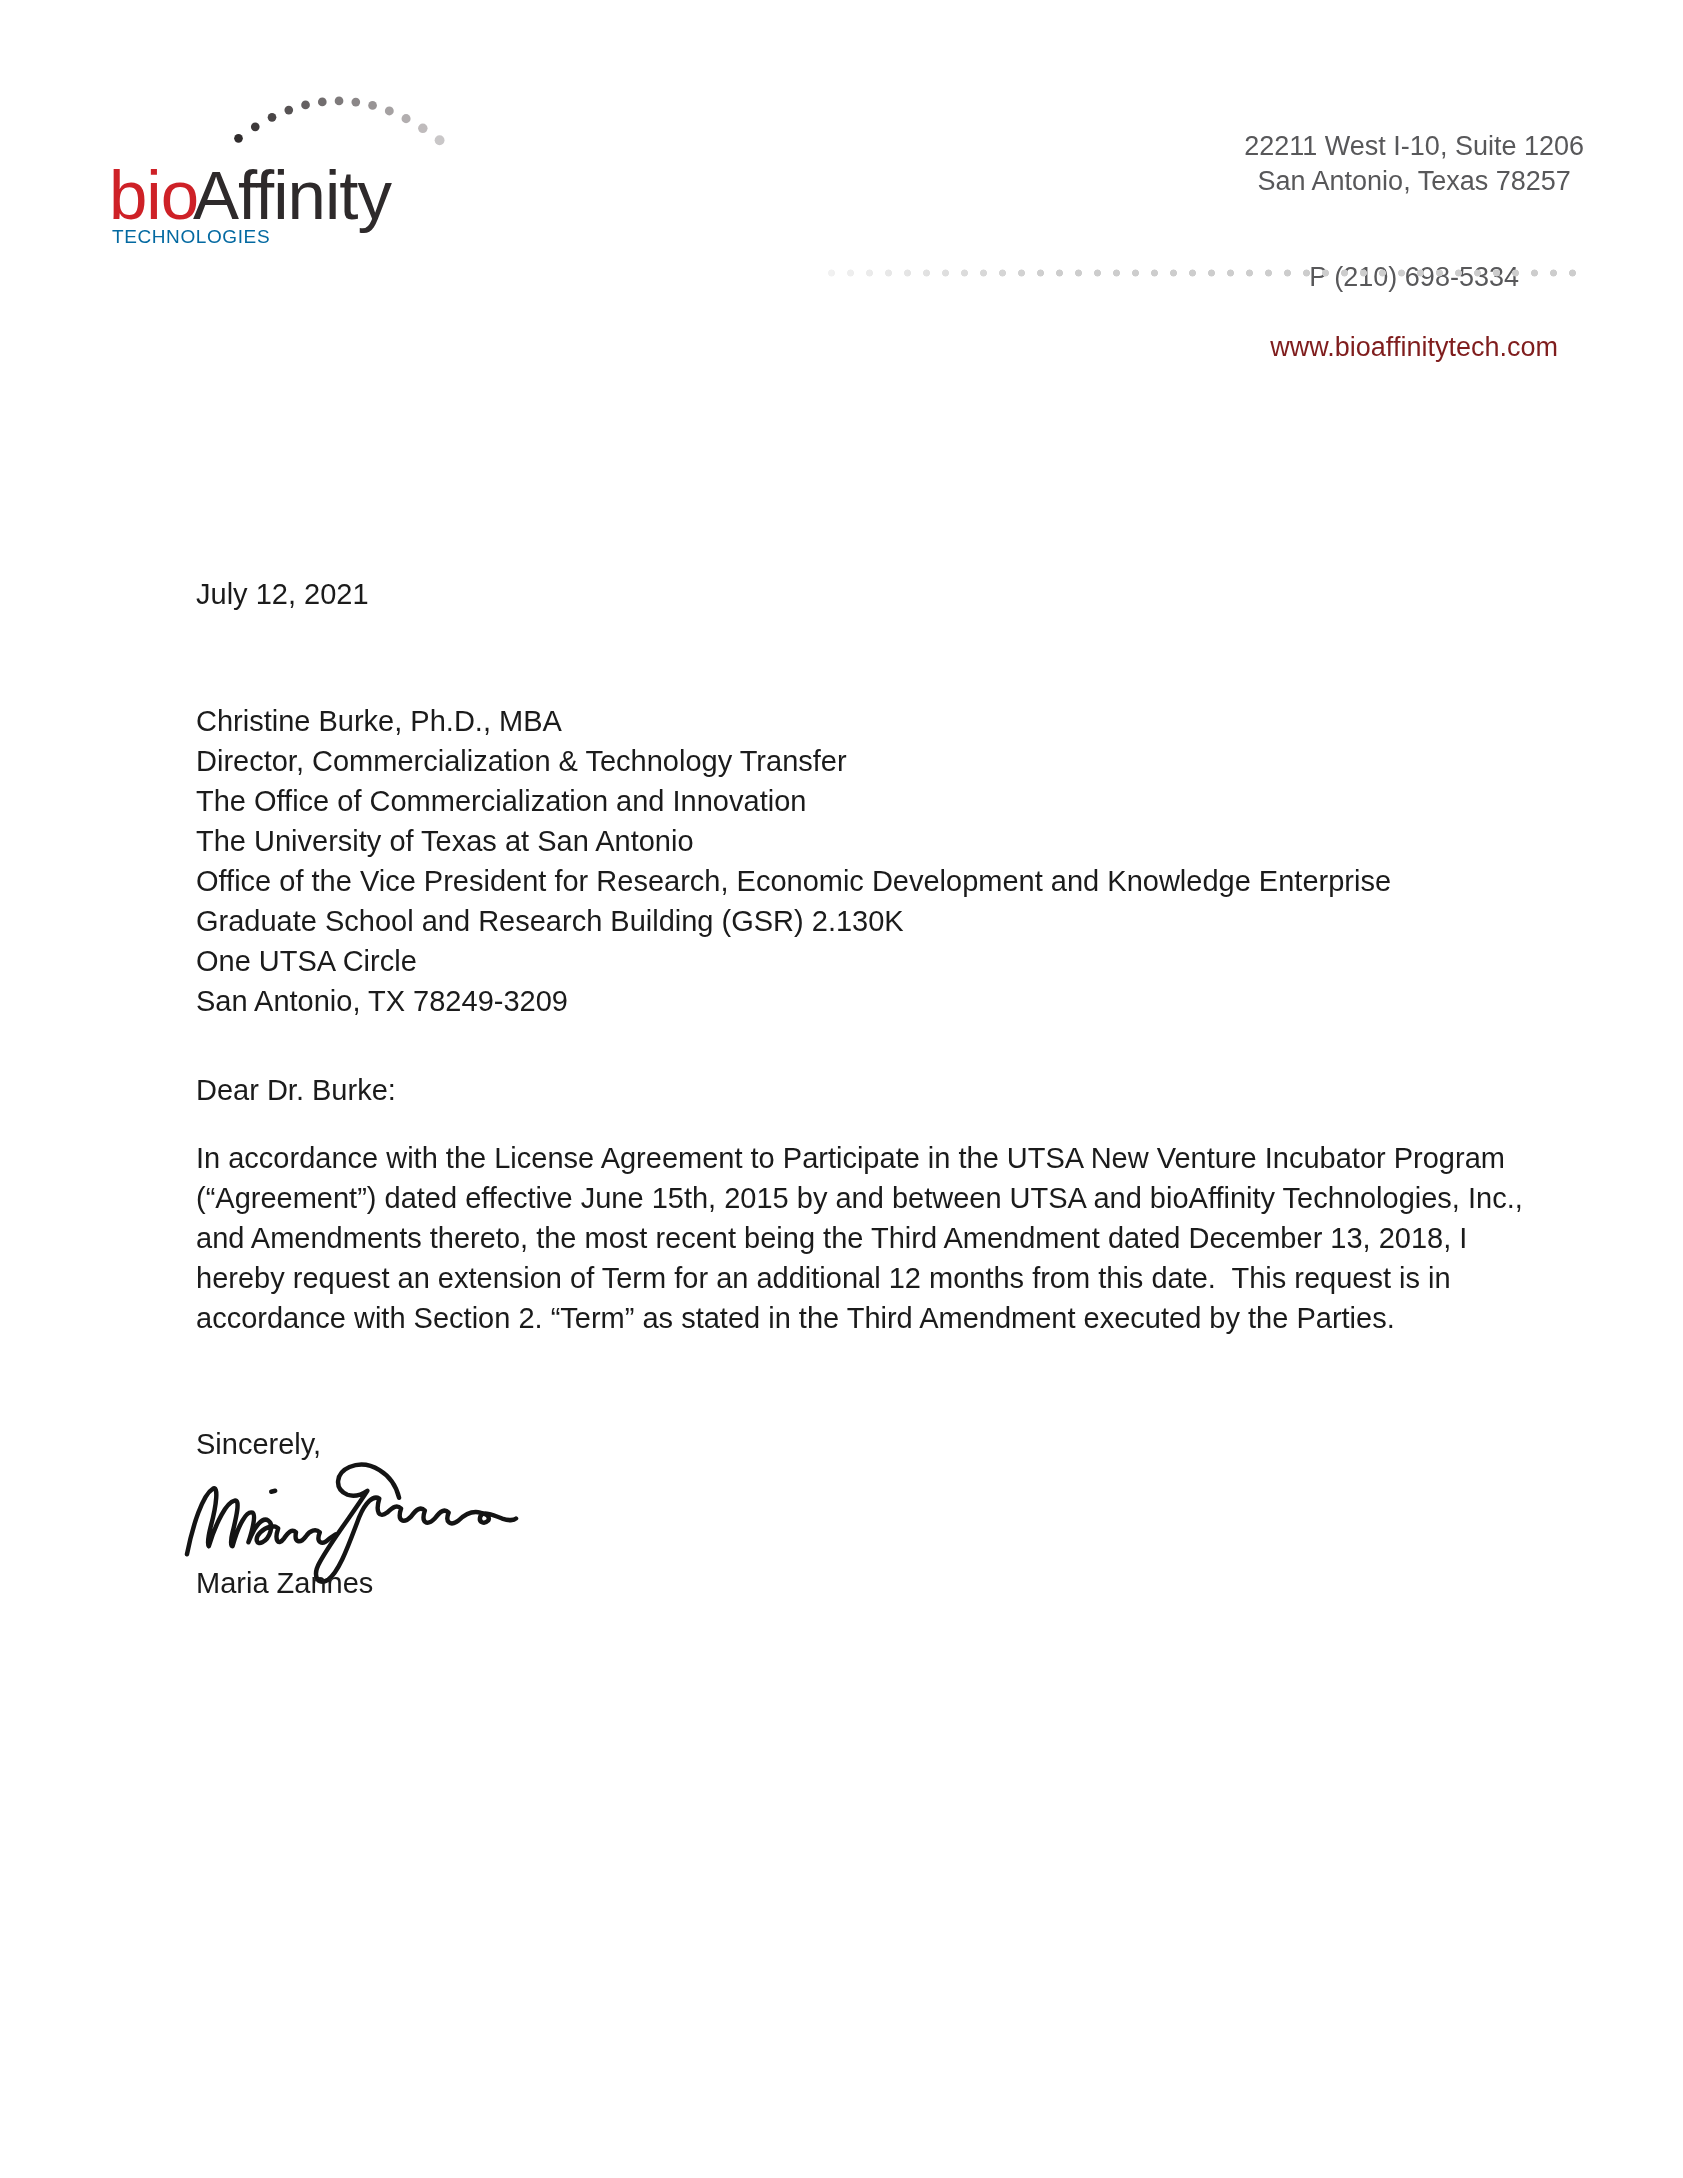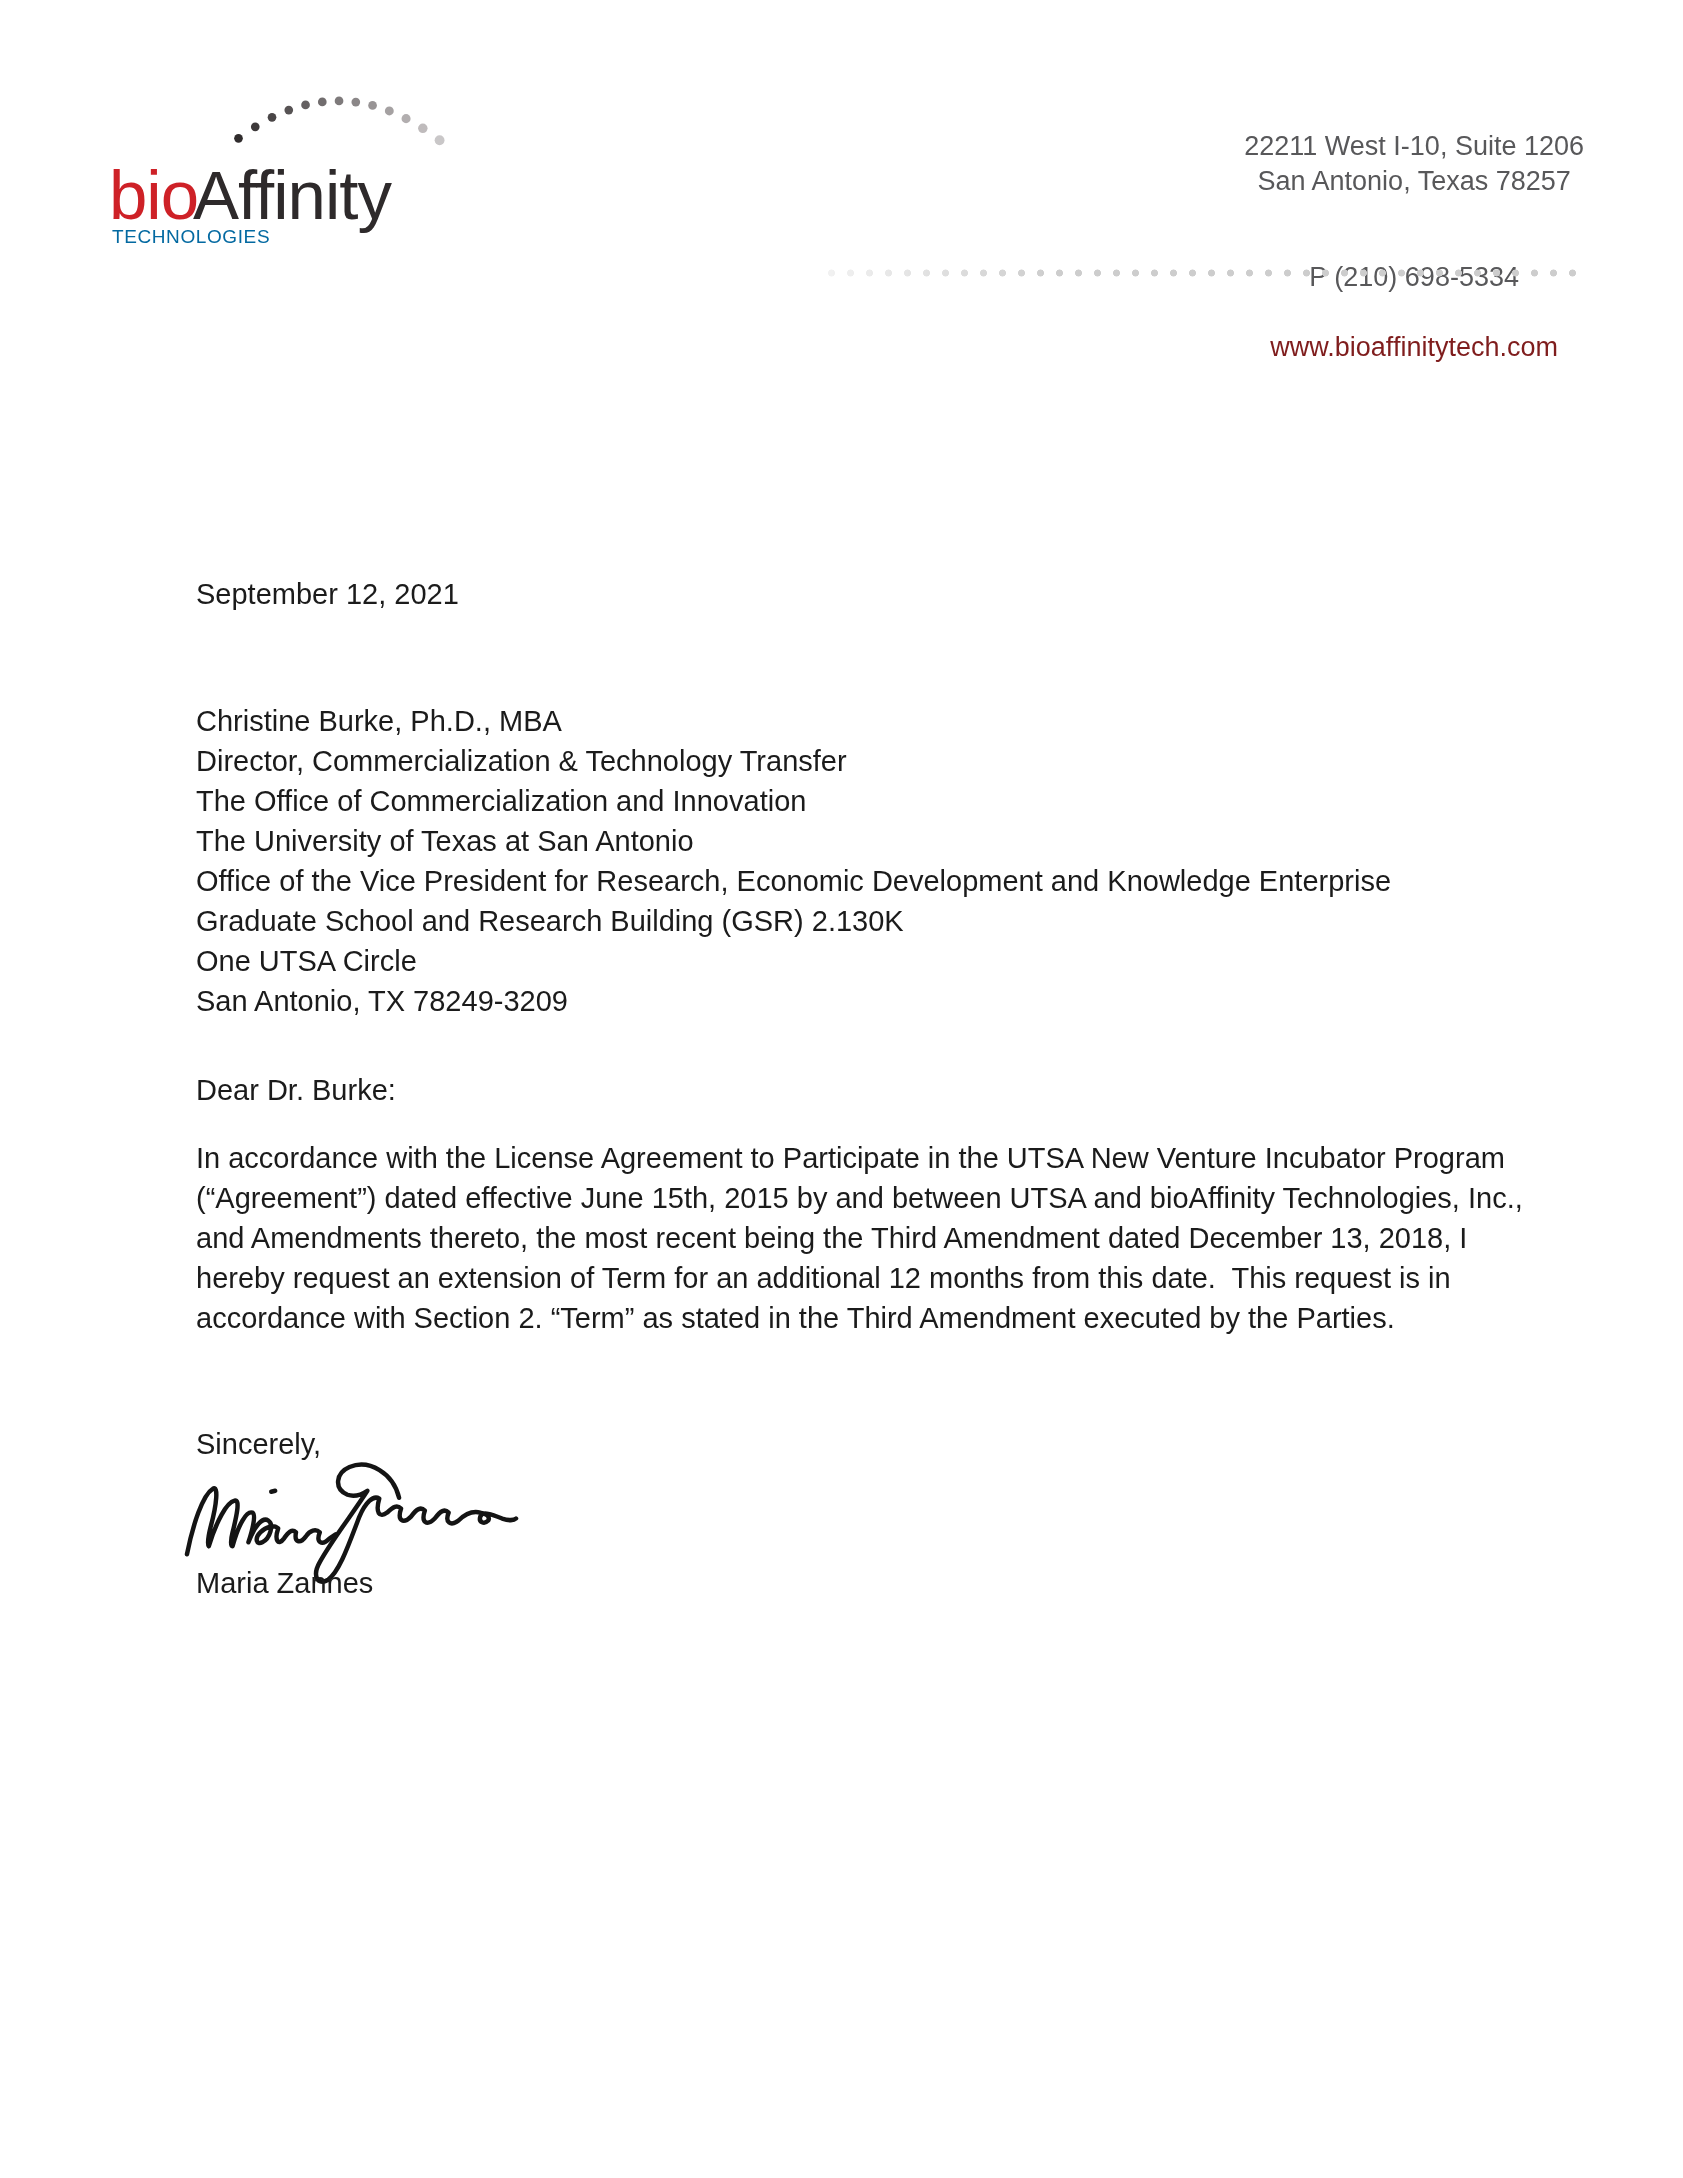--- a/index.html
+++ b/index.html
@@ -81,21 +81,21 @@
 
   <div class="contact">
     <div>22211 West I-10, Suite 1206
 San Antonio, Texas 78257</div>
     <div class="phone-block">P (210) 698-5334</div>
     <div class="site">www.bioaffinitytech.com</div>
   </div>
 
   <div class="dotline"></div>
 
-  <div class="txt date-line">September 12, 2021</div>
+  <div class="txt date-line">July 12, 2021</div>
 
   <div class="txt recipient">Christine Burke, Ph.D., MBA
 Director, Commercialization &amp; Technology Transfer
 The Office of Commercialization and Innovation
 The University of Texas at San Antonio
 Office of the Vice President for Research, Economic Development and Knowledge Enterprise
 Graduate School and Research Building (GSR) 2.130K
 One UTSA Circle
 San Antonio, TX 78249-3209</div>
 

